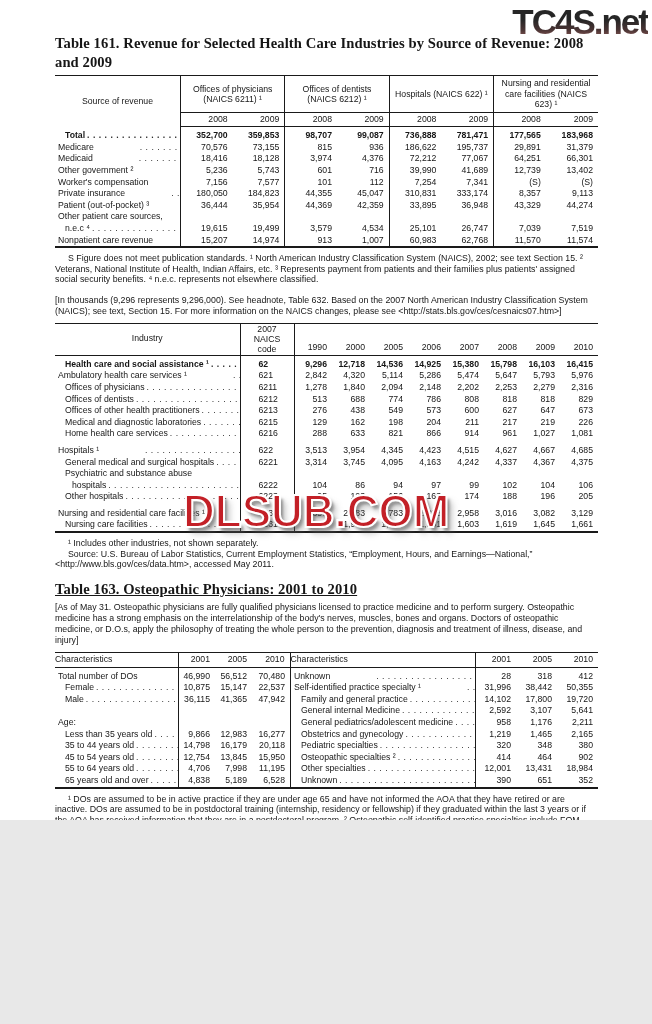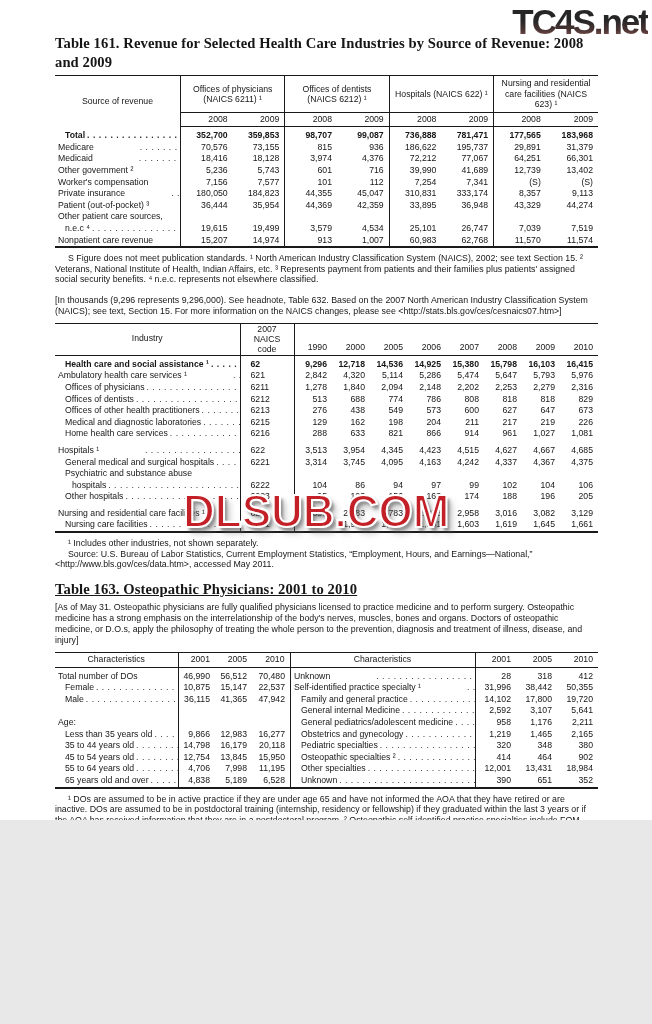--- a/index.html
+++ b/index.html
@@ -23,27 +23,27 @@
        padding:2px 3px;line-height:10.4px;}
   .stubh{text-align:center;}
   thead tr:last-child th{border-bottom:1px solid #1a1a1a;}
   .vl{border-left:1px solid #1a1a1a;}
   .b{font-weight:bold;}
   .lab{overflow:hidden;}
   .labflex{display:flex;align-items:center;overflow:hidden;}
   .lt{white-space:nowrap;}
   .ldr{flex:1;overflow:hidden;white-space:nowrap;color:#2a2a2a;margin-left:2px;letter-spacing:.5px;}
   .ind0{padding-left:3px;gap:44px;}.ind1{padding-left:10px;}.ind2{padding-left:17px;}
-  .code{padding-left:10px;white-space:nowrap;}
+  .code{padding-left:18px;white-space:nowrap;}
   tr.gap td{padding-top:5px;}
   tr.first td{padding-top:3px;}
   .codeh{text-align:center;white-space:pre-line;line-height:10.4px;}
 
   .t162 thead th{border-bottom:1px solid #1a1a1a;}
-  .t163 thead th{border-bottom:1px solid #1a1a1a;text-align:center;}
+  .t163 thead th{border-bottom:1px solid #1a1a1a;text-align:left;}
   .t163 thead th.yr{text-align:right;}
 
   
   .wm{position:absolute;white-space:nowrap;pointer-events:none;}
   .wm-tc4s{top:2px;right:4px;font-size:35px;font-weight:800;letter-spacing:-2px;
            background:linear-gradient(#262626 45%,#4a3434 70%,#99625f 95%);
            -webkit-background-clip:text;background-clip:text;color:transparent;
            font-family:"Liberation Sans",sans-serif;}
   .wm-dlsub{top:486px;left:183px;font-size:44px;font-weight:800;letter-spacing:0px;
             color:#c32027;-webkit-text-stroke:2px #ffffff;

